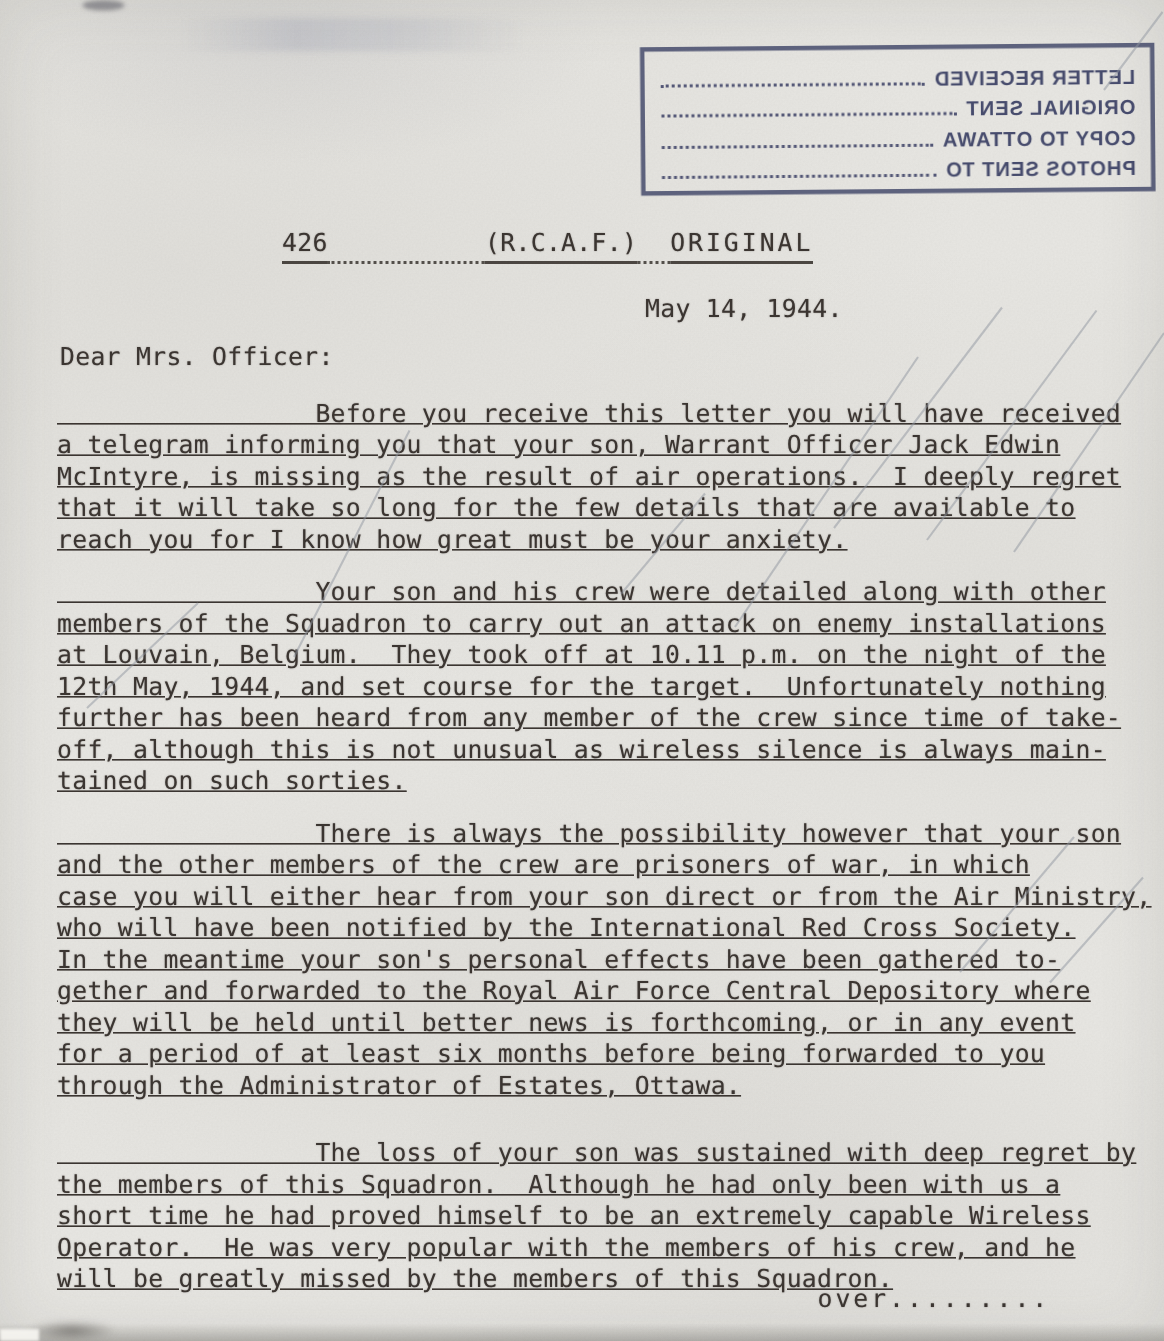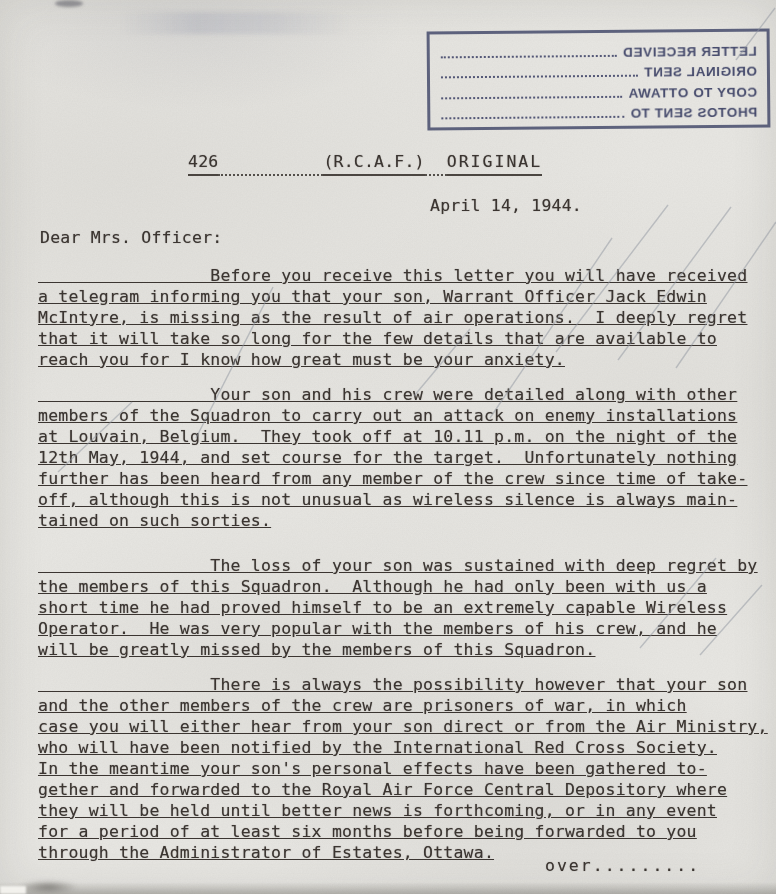--- a/index.html
+++ b/index.html
@@ -126,51 +126,51 @@
   </div>
 
   <div class="header typed">
     <span class="tok">426</span>
     <span class="gap g1"></span>
     <span class="tok">(R.C.A.F.)</span>
     <span class="gap g2"></span>
     <span class="tok sq">ORIGINAL</span>
   </div>
 
-  <div class="date typed">April 14, 1944.</div>
+  <div class="date typed">May 14, 1944.</div>
 
   <div class="salutation typed">Dear Mrs. Officer:</div>
 
   <div class="body typed">
     <p class="para">                 Before you receive this letter you will have received
 a telegram informing you that your son, Warrant Officer Jack Edwin
 McIntyre, is missing as the result of air operations.  I deeply regret
 that it will take so long for the few details that are available to
 reach you for I know how great must be your anxiety.</p>
     <p class="para">                 Your son and his crew were detailed along with other
 members of the Squadron to carry out an attack on enemy installations
 at Louvain, Belgium.  They took off at 10.11 p.m. on the night of the
 12th May, 1944, and set course for the target.  Unfortunately nothing
 further has been heard from any member of the crew since time of take-
 off, although this is not unusual as wireless silence is always main-
 tained on such sorties.</p>
-    <p class="para last">                 The loss of your son was sustained with deep regret by
-the members of this Squadron.  Although he had only been with us a
-short time he had proved himself to be an extremely capable Wireless
-Operator.  He was very popular with the members of his crew, and he
-will be greatly missed by the members of this Squadron.</p>
     <p class="para">                 There is always the possibility however that your son
 and the other members of the crew are prisoners of war, in which
 case you will either hear from your son direct or from the Air Ministry,
 who will have been notified by the International Red Cross Society.
 In the meantime your son's personal effects have been gathered to-
 gether and forwarded to the Royal Air Force Central Depository where
 they will be held until better news is forthcoming, or in any event
 for a period of at least six months before being forwarded to you
 through the Administrator of Estates, Ottawa.</p>
+    <p class="para last">                 The loss of your son was sustained with deep regret by
+the members of this Squadron.  Although he had only been with us a
+short time he had proved himself to be an extremely capable Wireless
+Operator.  He was very popular with the members of his crew, and he
+will be greatly missed by the members of this Squadron.</p>
   </div>
 
   <div class="footer-over typed">over.........</div>
 
   <svg class="pencil-overlay" width="776" height="894" aria-hidden="true">
     <g stroke="#9096a0" stroke-width="1.4" stroke-opacity="0.5" fill="none">
       <line x1="490" y1="418" x2="612" y2="238"></line>
       <line x1="556" y1="352" x2="668" y2="205"></line>
       <line x1="618" y1="360" x2="731" y2="207"></line>
       <line x1="676" y1="368" x2="776" y2="222"></line>

